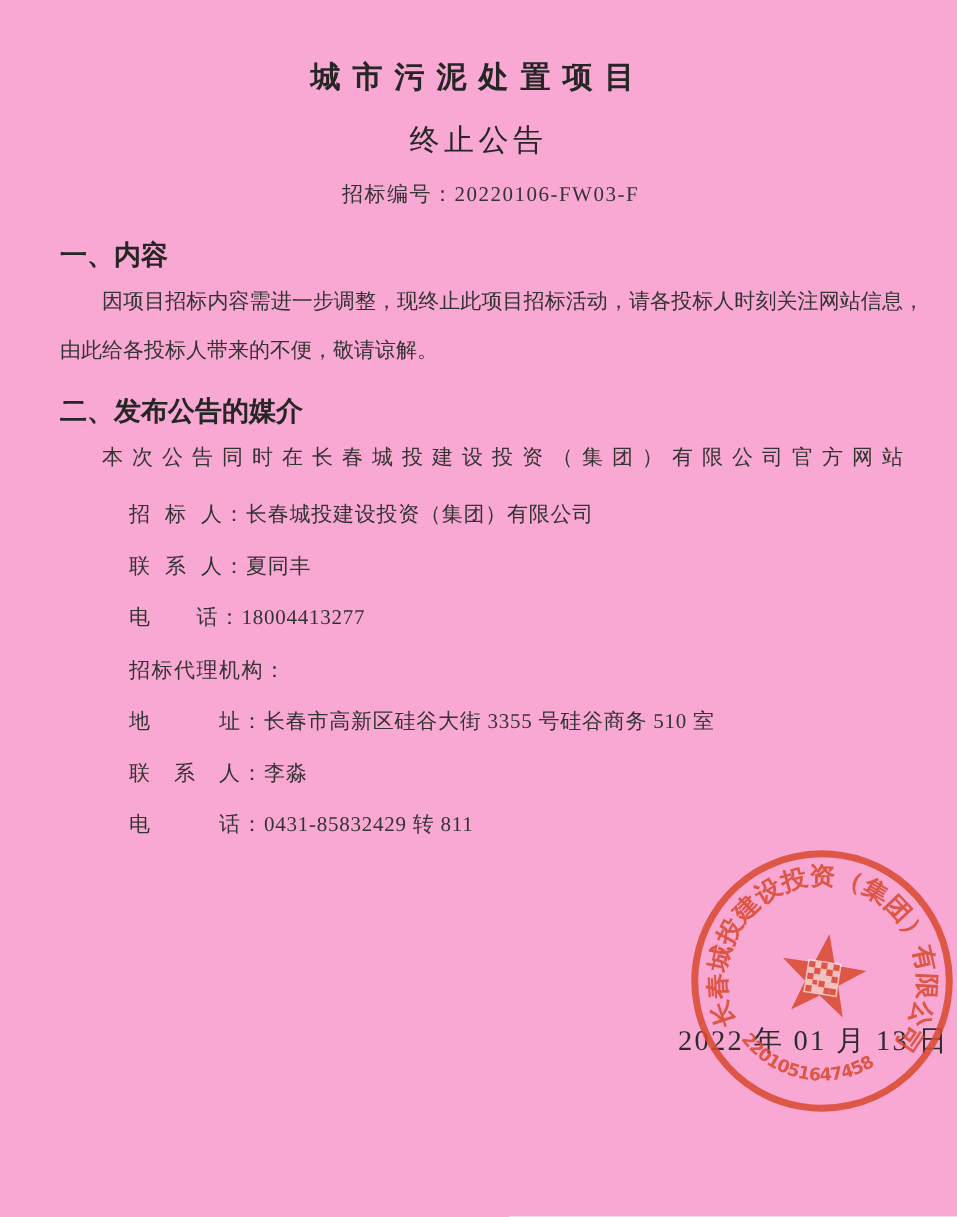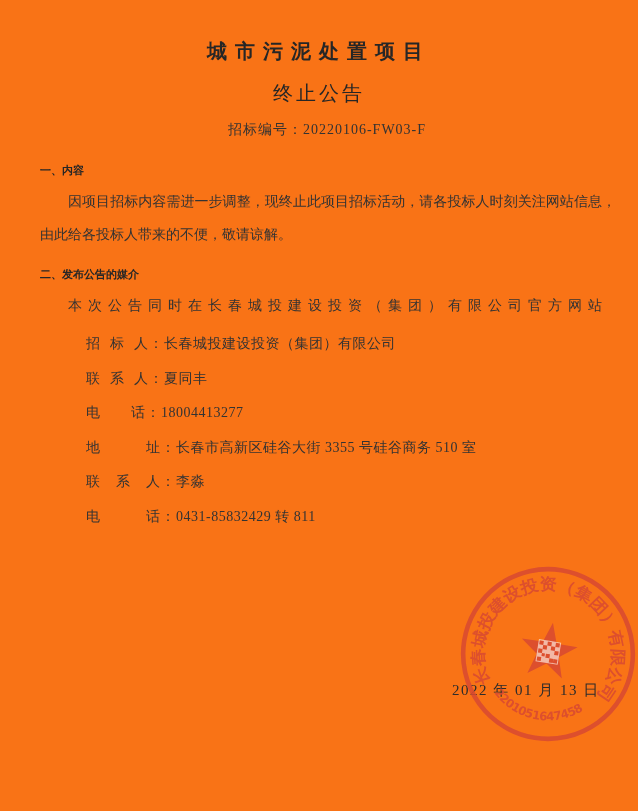--- a/index.html
+++ b/index.html
@@ -3,21 +3,21 @@
 <meta charset="utf-8">
 <style>
   * { margin: 0; padding: 0; box-sizing: border-box; }
   html, body { background: #ffffff; }
   body { font-family: "Liberation Serif", "DejaVu Serif", serif; }
 
   .page {
     position: relative;
     width: 638px;
     height: 811px;
-    background: #f97316;
+    background: #f9a8d4;
     color: #2b2b2b;
     overflow: hidden;
   }
 
   .doc-title1 {
     padding-top: 38px;
     text-align: center;
     font-size: 20px;
     font-weight: bold;
     letter-spacing: 8px;
@@ -41,21 +41,21 @@
   }
 
   .content {
     margin: 16px 22px 0 40px; 
     font-size: 14px;
     line-height: 33px;
   }
 
   .sec-heading {
     font-weight: bold;
-    font-size: 11px;
+    font-size: 18px;
     color: #262626;
     margin-top: 8px;
     line-height: 30px;
   }
 
   .para {
     text-align: justify;
     text-indent: 2em;
     color: #333333;
   }
@@ -86,21 +86,21 @@
     transform: rotate(9deg);
     z-index: 2;
     pointer-events: none;
   }
   .seal-wrap svg { opacity: 0.87; }
 
   .date-line {
     position: absolute;
     left: 452px;
     top: 681px;
-    font-size: 15px;
+    font-size: 19px;
     letter-spacing: 1.5px;
     color: #2c2c2c;
     z-index: 1;
     white-space: nowrap;
   }
 </style>
 </head>
 <body>
 
 <div class="page">
@@ -127,20 +127,21 @@
       </div>
       <div class="contact-row">
         <span class="contact-label">联  系  人：</span>
           <span class="contact-value">夏同丰</span>
       </div>
       <div class="contact-row">
         <span class="contact-label">电　　话：</span>
           <span class="contact-value">18004413277</span>
       </div>
       <div class="contact-row">
+        <span class="contact-label">招标代理机构：</span>
       </div>
       <div class="contact-row">
         <span class="contact-label">地　　　址：</span>
           <span class="contact-value">长春市高新区硅谷大街 3355 号硅谷商务 510 室</span>
       </div>
       <div class="contact-row">
         <span class="contact-label">联　系　人：</span>
           <span class="contact-value">李淼</span>
       </div>
       <div class="contact-row">

